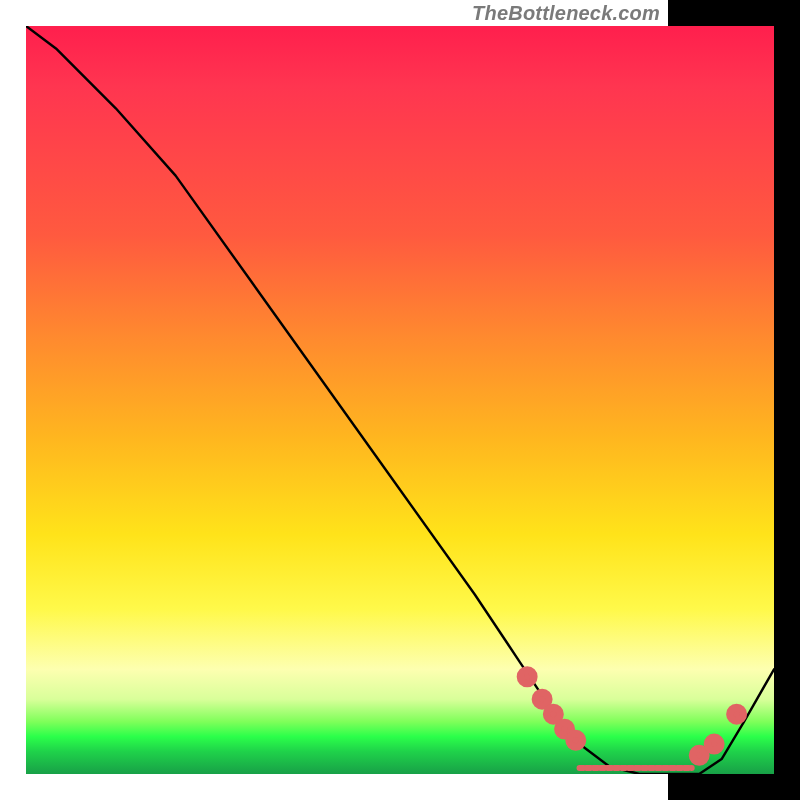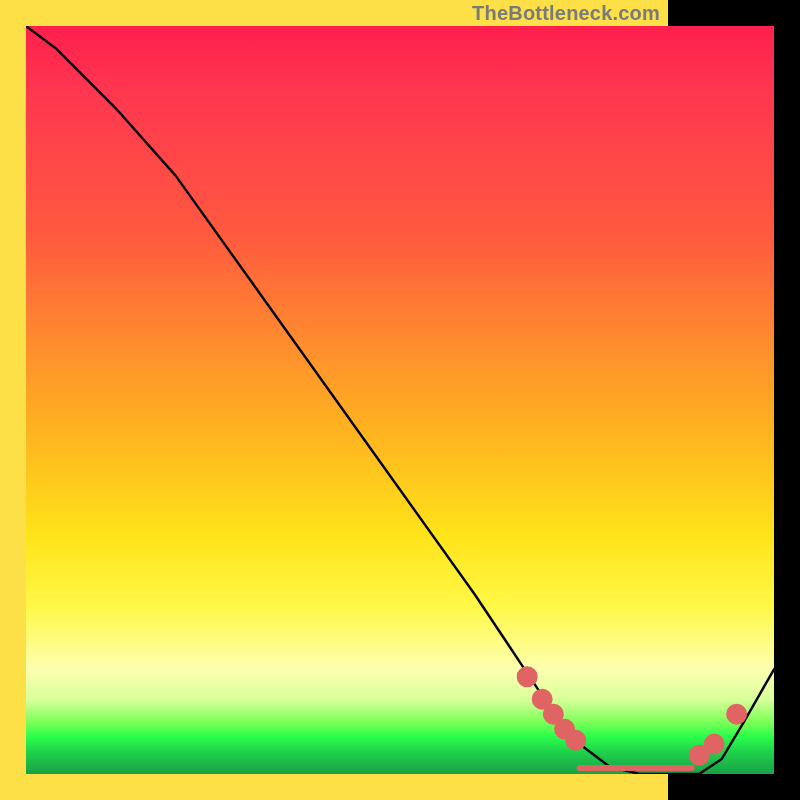--- a/index.html
+++ b/index.html
@@ -8,21 +8,22 @@
     width: 800px;
     height: 800px;
     background: #000;
     font-family: Arial, Helvetica, sans-serif;
     overflow: hidden;
   }
   .frame {
     position: relative;
     width: 668px;
     height: 800px;
-    background: #fde047;
+    background: #ffffff;
+    font-style: italic;
   }
   .attribution {
     position: absolute;
     top: 2px;
     right: 8px;
     color: #7a7a7a;
     font-size: 20px;
     font-weight: 600;
     letter-spacing: 0.2px;
   }

